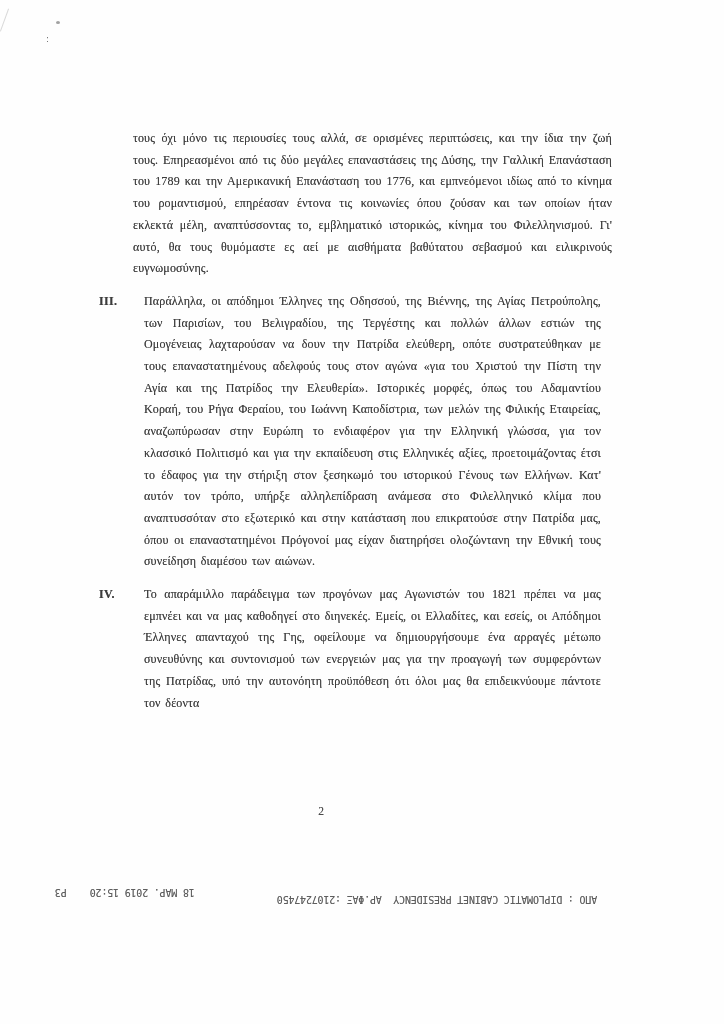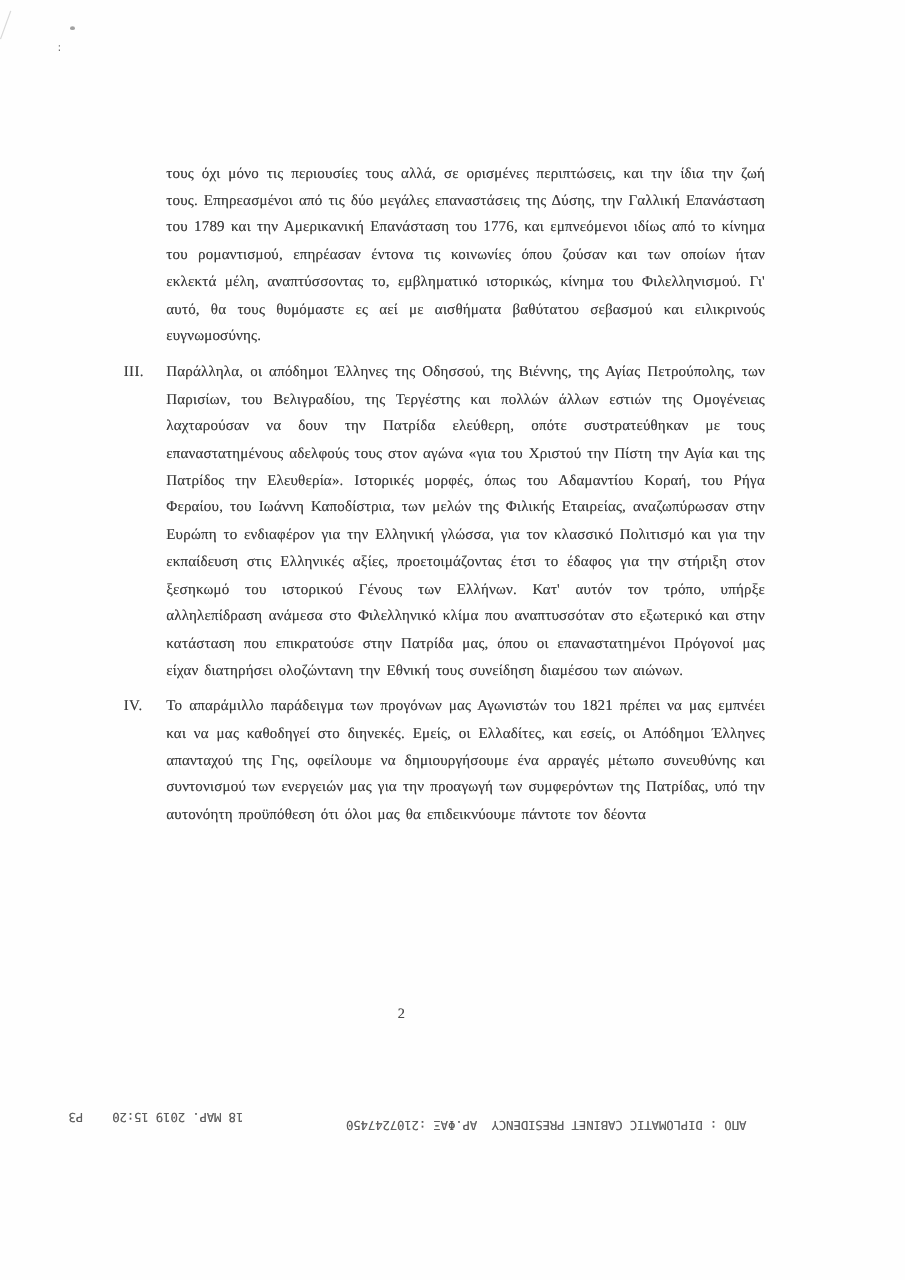--- a/index.html
+++ b/index.html
@@ -59,24 +59,24 @@
   }
   .para { margin: 0 0 6px 0; }
   .numbered {
     position: relative;
     margin: 7px 0 6px 0;
   }
   .numbered .numeral {
     position: absolute;
     left: -34px;
     top: 0;
-    font-weight: normal;
+    font-weight: bold;
     letter-spacing: 0.3px;
   }
-  .numbered p { margin: 0; }
+  .numbered p { margin: 11px; }
   
   .page-number {
     position: absolute;
     left: 306px;
     top: 805px;
     width: 30px;
     text-align: center;
     font-size: 11.5px;
     color: #4a4a4a;
     text-shadow: 0 0 0.4px rgba(70,70,70,0.6);

